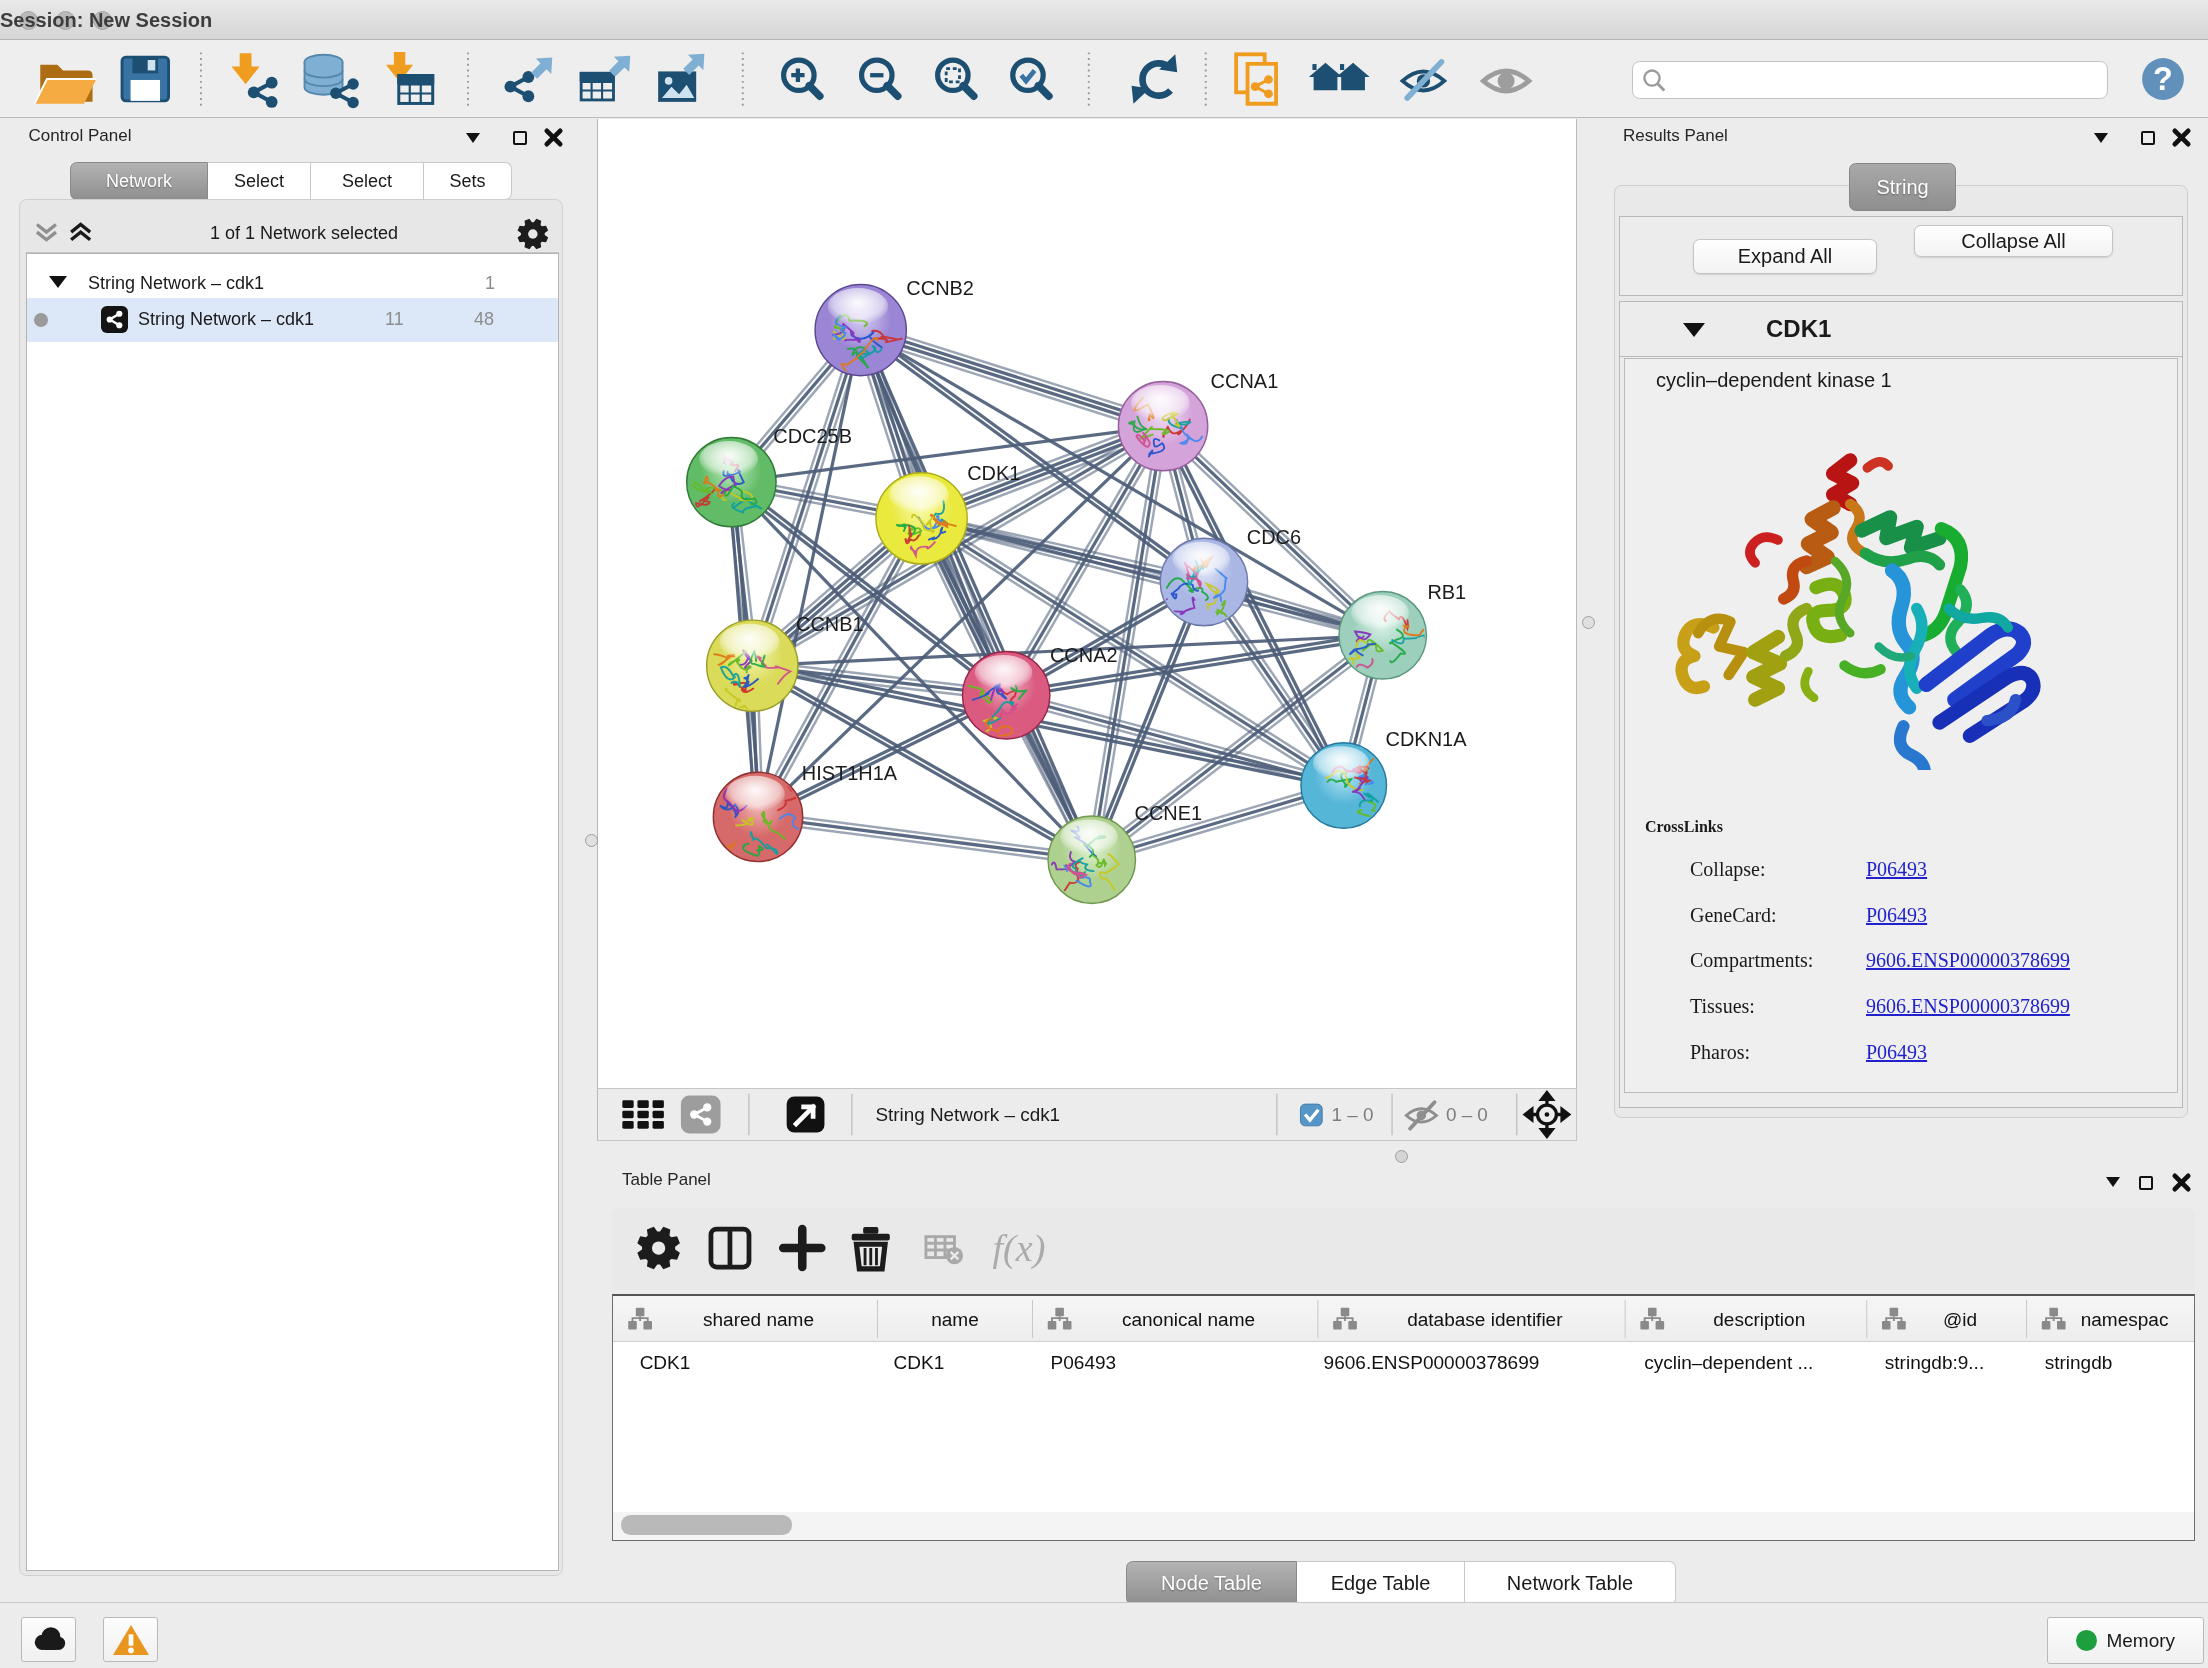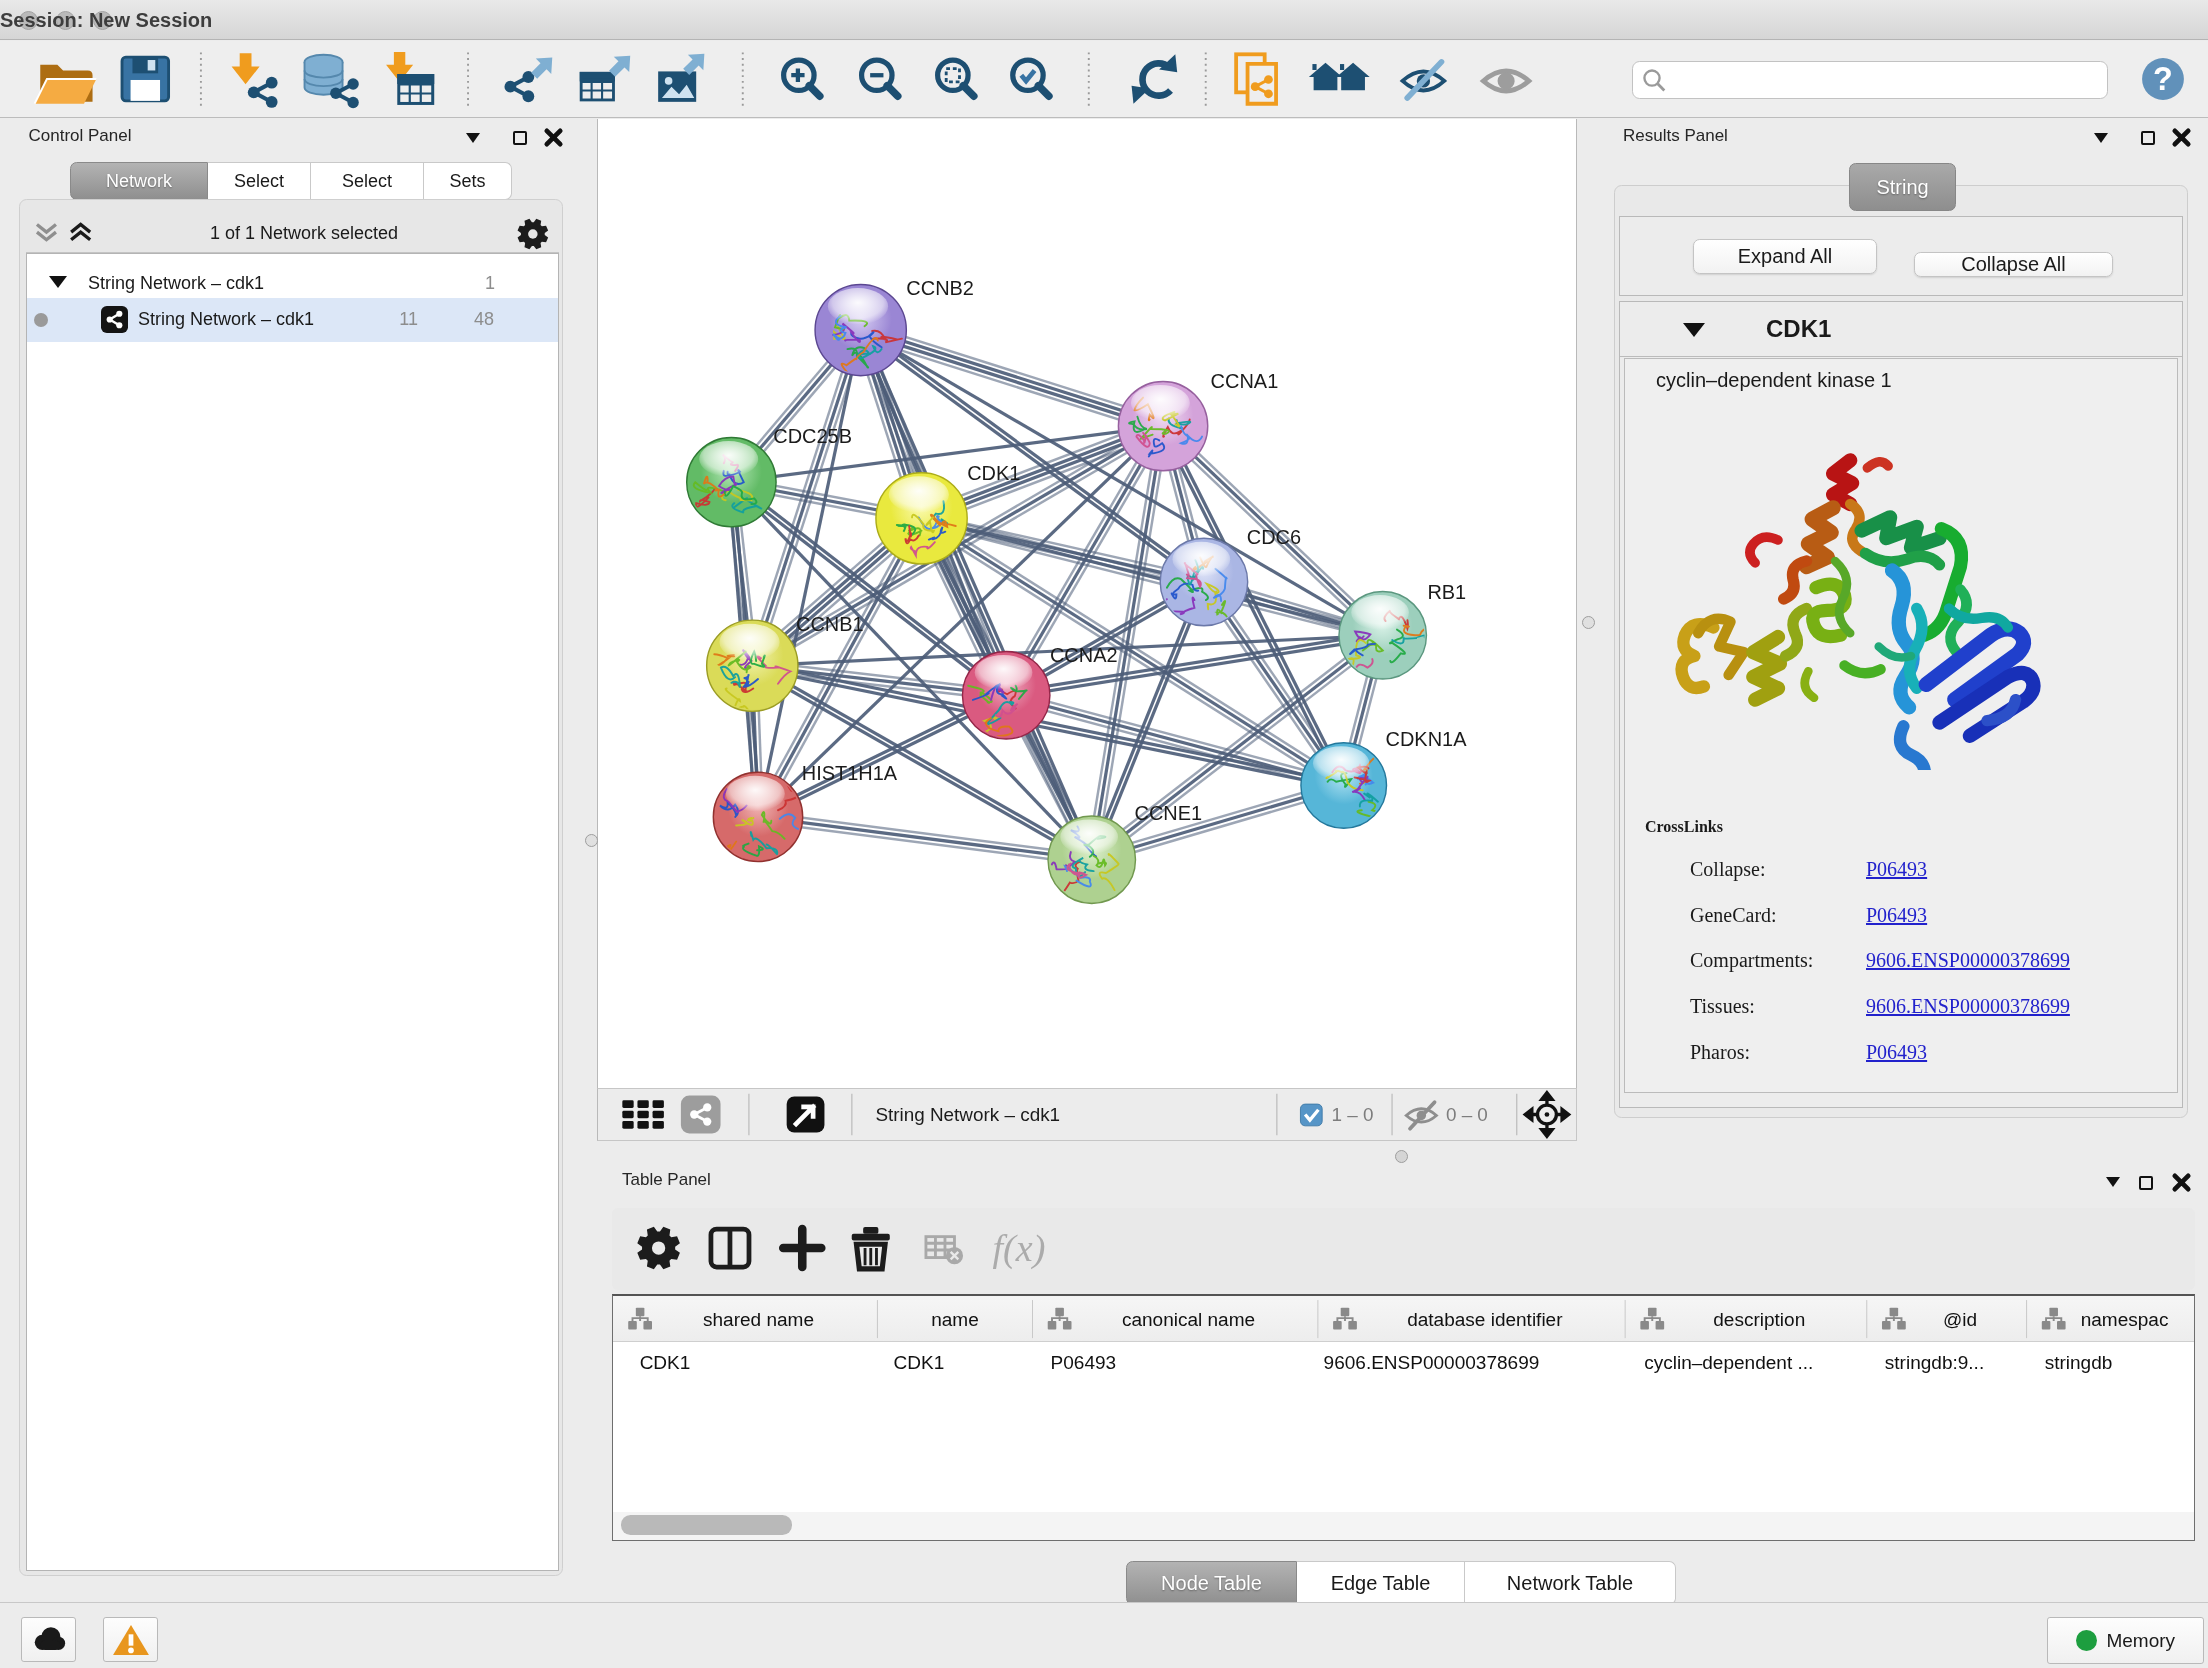--- a/index.html
+++ b/index.html
@@ -225,21 +225,21 @@
     <rect x="0" y="0" width="28" height="28" rx="6" fill="#141414"></rect>
     <g stroke="#fff" stroke-width="2.6" fill="#fff">
       <line x1="9" y1="14" x2="19" y2="8"></line>
         <line x1="9" y1="14" x2="19" y2="20"></line>
       <circle cx="9" cy="14" r="3.2" stroke="none"></circle>
         <circle cx="19" cy="8" r="3.2" stroke="none"></circle>
         <circle cx="19" cy="20" r="3.2" stroke="none"></circle>
     </g>
   </svg>
   <div class="abs" style="left:138px;top:309px;font-size:18px">String Network – cdk1</div>
-  <div class="abs" style="left:385px;top:309px;width:33px;text-align:right;font-size:18px;color:#8d8d8d">11</div>
+  <div class="abs" style="left:385px;top:309px;width:33px;font-size:18px;color:#8d8d8d">11</div>
   <div class="abs" style="left:461px;top:309px;width:33px;text-align:right;font-size:18px;color:#8d8d8d">48</div>
 </div>
 
 <div id="netcanvas" class="abs">
   <svg width="978" height="967" viewBox="628 125 1028 1017" xmlns="http://www.w3.org/2000/svg" id="netsvg">
       <defs>
 <radialGradient id="g0" cx="50%" cy="38%" r="68%">
           <stop offset="0%" stop-color="#d6ccf2"></stop>
           <stop offset="50%" stop-color="#9a86d4"></stop>
           <stop offset="88%" stop-color="#9a86d4"></stop>
@@ -722,21 +722,21 @@
   <div class="abs ptitle" style="left:1623px;top:126px">Results Panel</div>
   <div class="abs pwidget-tri" style="left:2094px;top:133px"></div>
   <div class="abs pwidget-sq" style="left:2141px;top:131px"></div>
   <svg class="abs" width="21" height="21" style="left:2171px;top:127px" viewBox="0 0 22 22">
       <path d="M4,4 L18,18 M18,4 L4,18" stroke="#111" stroke-width="5" stroke-linecap="round"></path>
     </svg>
   <div id="rp-container" class="abs"></div>
   <div id="stringtab" class="abs">String</div>
   <div id="rp-box1" class="abs"></div>
   <div class="btn" style="left:1693px;top:239px;width:184px;height:35px">Expand All</div>
-  <div class="btn" style="left:1914px;top:252px;width:199px;height:25px">Collapse All</div>
+  <div class="btn" style="left:1914px;top:225px;width:199px;height:32px">Collapse All</div>
   <div id="rp-box2" class="abs"></div>
   <div class="abs" style="left:1620px;top:302px;width:562px;height:55px;background:#ececec;border-bottom:1px solid #bbb"></div>
   <div class="abs" style="left:1683px;top:323px;width:0;height:0;border-left:11.4px solid transparent;border-right:11.4px solid transparent;border-top:14.3px solid #111"></div>
   <div class="abs" style="left:1766px;top:315px;font-size:24px;font-weight:bold">CDK1</div>
   <div id="rp-desc" class="abs"></div>
   <div class="abs" style="left:1656px;top:369px;font-size:20px">cyclin–dependent kinase 1</div>
   <div class="abs" id="proteinimg" style="left:1664px;top:447px"><svg width="380" height="323" xmlns="http://www.w3.org/2000/svg" viewBox="0 0 400 340">
         <g fill="none" stroke-linecap="round" stroke-linejoin="round">
           <path d="M196,14 l-18,14 l20,10 l-20,12 l18,10" stroke="#b81414" stroke-width="15"></path>
           <path d="M214,22 q14,-12 22,-2" stroke="#cc3322" stroke-width="10"></path>

